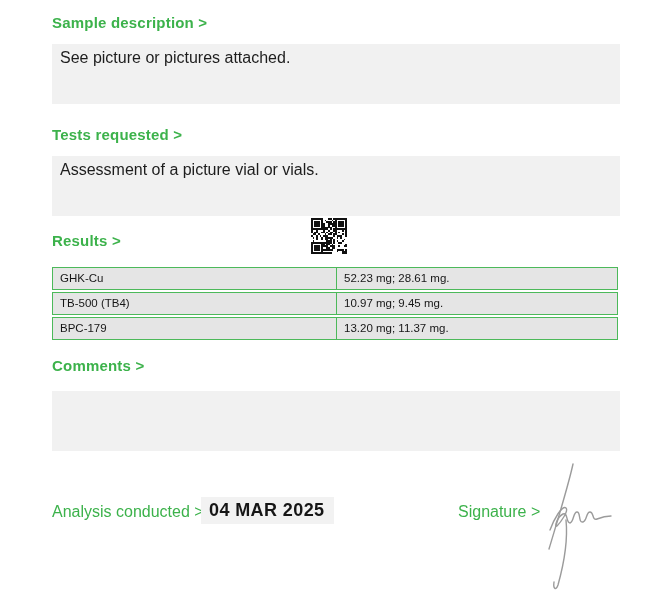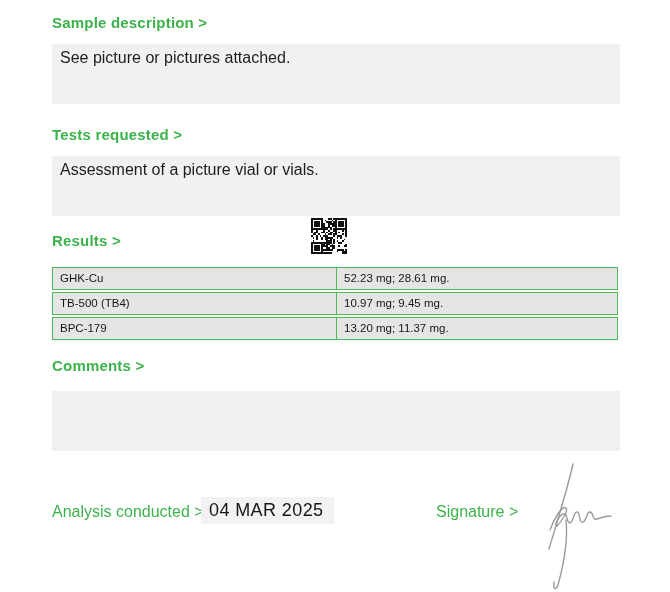--- a/index.html
+++ b/index.html
@@ -41,21 +41,21 @@
   .cell-value { flex: 1; }
 
   .bottom-label {
     position: absolute;
     font-size: 16px; font-weight: 500;
     color: #3cb24b; white-space: nowrap;
   }
   .date-box {
     position: absolute; left: 201px; top: 497px; width: 133px; height: 27px;
     background: #f2f2f2;
-    font-size: 18px; font-weight: 400; letter-spacing: 0.4px;
+    font-size: 18px; font-weight: 700; letter-spacing: 0.4px;
     color: #161616; line-height: 27px; padding-left: 8px;
     white-space: nowrap;
   }
   .signature-svg { position: absolute; left: 540px; top: 455px; width: 80px; height: 137px; }
 </style>
 </head>
 <body>
 
 <div class="page">
 
@@ -330,21 +330,21 @@
   </div>
 
   <div class="section-heading" style="top:357px">Comments &gt;</div>
   <div class="field-box" style="top:391px">
     <span></span>
   </div>
 
   <div class="bottom-label" style="left:52px; top:503px">Analysis conducted &gt;</div>
   <div class="date-box">04 MAR 2025</div>
 
-  <div class="bottom-label" style="left:436px; top:503px">Signature &gt;</div>
+  <div class="bottom-label" style="left:458px; top:503px">Signature &gt;</div>
 
   <svg class="signature-svg" viewBox="0 0 80 137">
     <g fill="none" stroke="#9b9b9b" stroke-width="1.4" stroke-linecap="round" stroke-linejoin="round">
       <path d="M33,9 C28,32 17,67 9,94"></path>
       <path d="M10,75 C14,64 22,50 26,53 C29,56 20,68 17,71 C14,73 17,62 23,59 C28,57 26,68 30,68 C34,67 33,57 37,57 C41,57 38,68 43,67 C47,66 46,57 50,57 C54,57 52,66 57,64 C62,62 66,61 71,61"></path>
       <path d="M26,65 C28,85 23,112 18,130 C16,136 13,134 14,127"></path>
     </g>
   </svg>
 
 </div>

